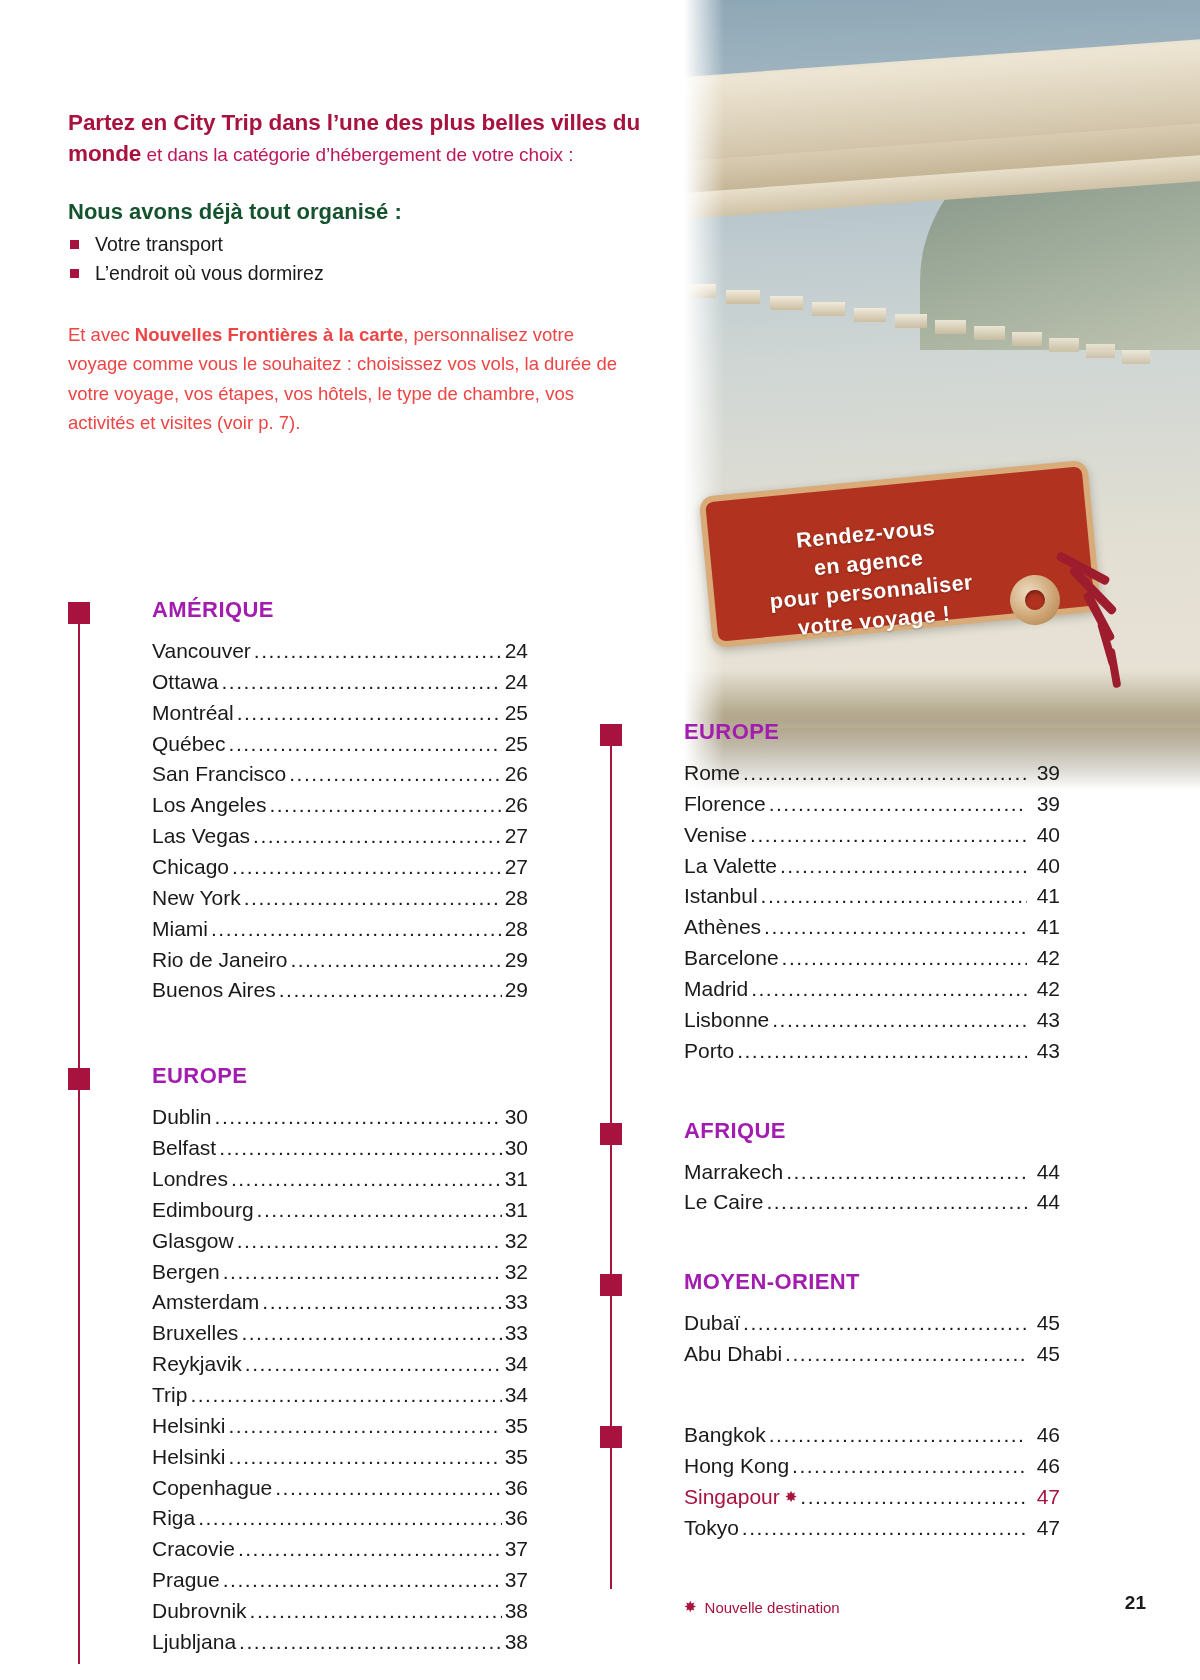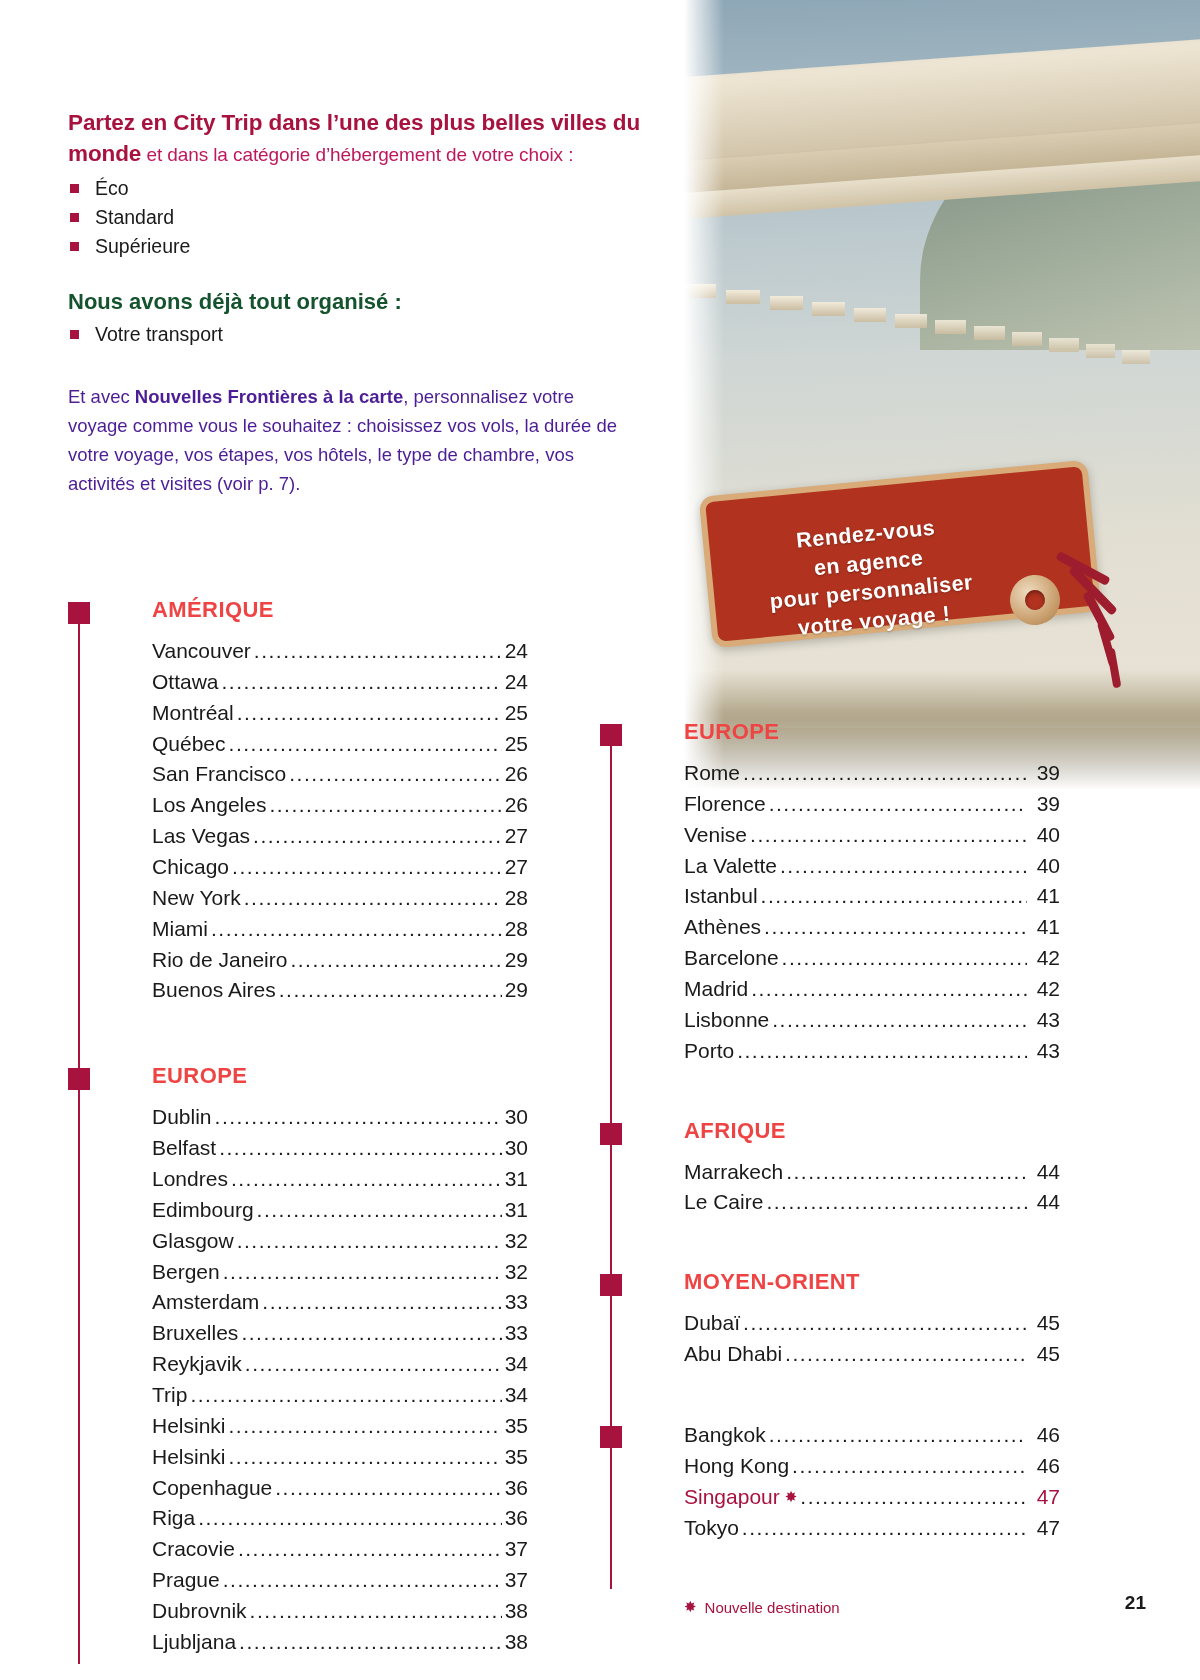--- a/index.html
+++ b/index.html
@@ -53,21 +53,21 @@
     font-size: 22px;
     font-weight: bold;
     color: #14532d;
     margin-top: 29px;
     margin-bottom: 5px;
   }
   .para {
     margin-top: 33px;
     font-size: 18.5px;
     line-height: 1.58;
-    color: #4c1d95;
+    color: #ef4444;
     width: 560px;
   }
   .para b { font-weight: bold; }
 
   
   .photo {
     position: absolute;
     left: 684px;
     top: 0px;
     width: 516px;
@@ -202,21 +202,21 @@
   .rail {
     position: absolute;
     left: 10px;
     width: 2px;
     background: #a8123e;
   }
   .sec-head {
     margin-left: 84px;
     font-size: 22px;
     font-weight: bold;
-    color: #ef4444;
+    color: #a21caf;
     letter-spacing: .4px;
     padding-top: 1px;
   }
   .entries { margin-left: 84px; margin-top: 13px; }
   .entry {
     display: flex;
     align-items: baseline;
     font-size: 21px;
     color: #1a1a1a;
     line-height: 1.47;
@@ -262,30 +262,26 @@
   }
 </style>
 </head>
 <body>
 
 <div class="intro">
   <div class="intro-head">
     <span>Partez en City Trip dans l’une des plus belles villes du monde</span><span class="tail"> et dans la catégorie d’hébergement de votre choix :</span>
   </div>
 
-  <ul class="bullets" id="cat-list">
-      <li><span class="sq"></span><span>Éco</span></li>
-      <li><span class="sq"></span><span>Standard</span></li>
-      <li><span class="sq"></span><span>Supérieure</span></li>
-    </ul>
 
   <div class="sub-head">Nous avons déjà tout organisé :</div>
 
   <ul class="bullets" id="inc-list">
       <li><span class="sq"></span><span>Votre transport</span></li>
+      <li><span class="sq"></span><span>L’endroit où vous dormirez</span></li>
     </ul>
 
   <p class="para">
     <span>Et avec </span><b>Nouvelles Frontières à la carte</b><span>, personnalisez votre voyage comme vous le souhaitez : choisissez vos vols, la durée de votre voyage, vos étapes, vos hôtels, le type de chambre, vos activités et visites (voir p. 7).</span>
   </p>
 </div>
 
 <div class="photo">
   <div class="sky"></div>
   <div class="hill"></div>

